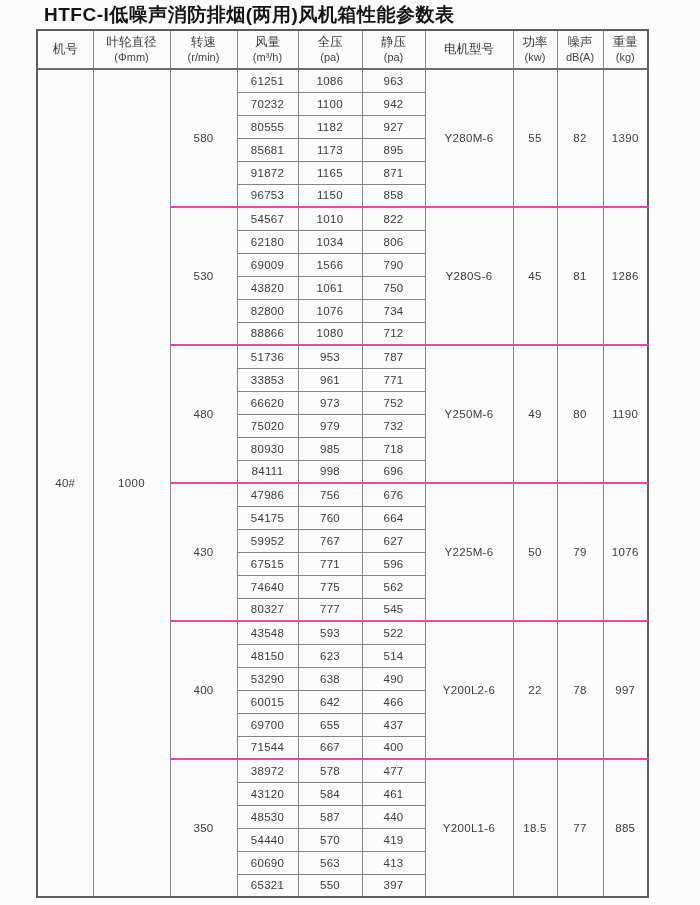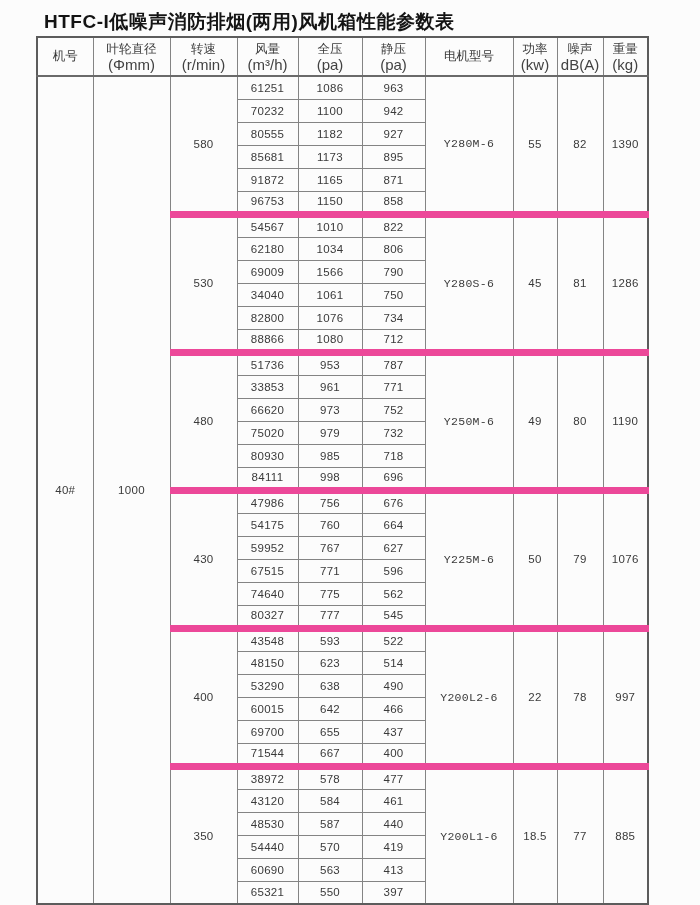--- a/index.html
+++ b/index.html
@@ -5,21 +5,21 @@
   * { box-sizing: border-box; }
   html, body {
     margin: 0; padding: 0;
     width: 700px; height: 905px;
     background: #fcfcfc;
     font-family: "Liberation Sans", "DejaVu Sans", sans-serif;
     overflow: hidden;
   }
   .page {
     width: 688px; height: 905px;
-    padding: 8px 0 0 36px;
+    padding: 1px 0 0 36px;
   }
   .title {
     margin: 1px 0 2px 8px;
     font-size: 19px;
     font-weight: bold;
     color: #141414;
     letter-spacing: 0.5px;
     line-height: 25px;
   }
   table.spec-table {
@@ -35,29 +35,29 @@
     color: #3a3a3a;
     overflow: hidden;
   }
   .spec-table thead th {
     height: 39px;
     font-weight: normal;
     font-size: 12.5px;
     line-height: 15px;
     border-bottom: 2px solid #6a6a6a;
   }
-  .spec-table thead .hdr-unit { font-size: 15px; color: #424242; }
+  .spec-table thead .hdr-unit { font-size: 11px; color: #424242; }
   .spec-table tbody td {
     height: 23px;
     font-size: 11.5px;
     letter-spacing: 0.3px;
   }
-  tr.group-start td { border-top: 7px solid #ec4899; }
+  tr.group-start td { border-top: 2px solid #ec4899; }
   td.cell-machine-no, td.cell-impeller-diameter { font-size: 12px; }
-  td.cell-motor-model { letter-spacing: 0.4px; font-family: Liberation Mono, monospace; }
+  td.cell-motor-model { letter-spacing: 0.4px; }
 </style>
 </head>
 <body>
 
 <div class="page">
   <div class="title">HTFC-I低噪声消防排烟(两用)风机箱性能参数表</div>
   <table class="spec-table">
     <colgroup>
         <col style="width: 56px;">
         <col style="width: 77px;">
@@ -164,21 +164,21 @@
           <td>62180</td>
           <td>1034</td>
           <td>806</td>
         </tr>
         <tr>
           <td>69009</td>
           <td>1566</td>
           <td>790</td>
         </tr>
         <tr>
-          <td>34040</td>
+          <td>43820</td>
           <td>1061</td>
           <td>750</td>
         </tr>
         <tr>
           <td>82800</td>
           <td>1076</td>
           <td>734</td>
         </tr>
         <tr>
           <td>88866</td>

